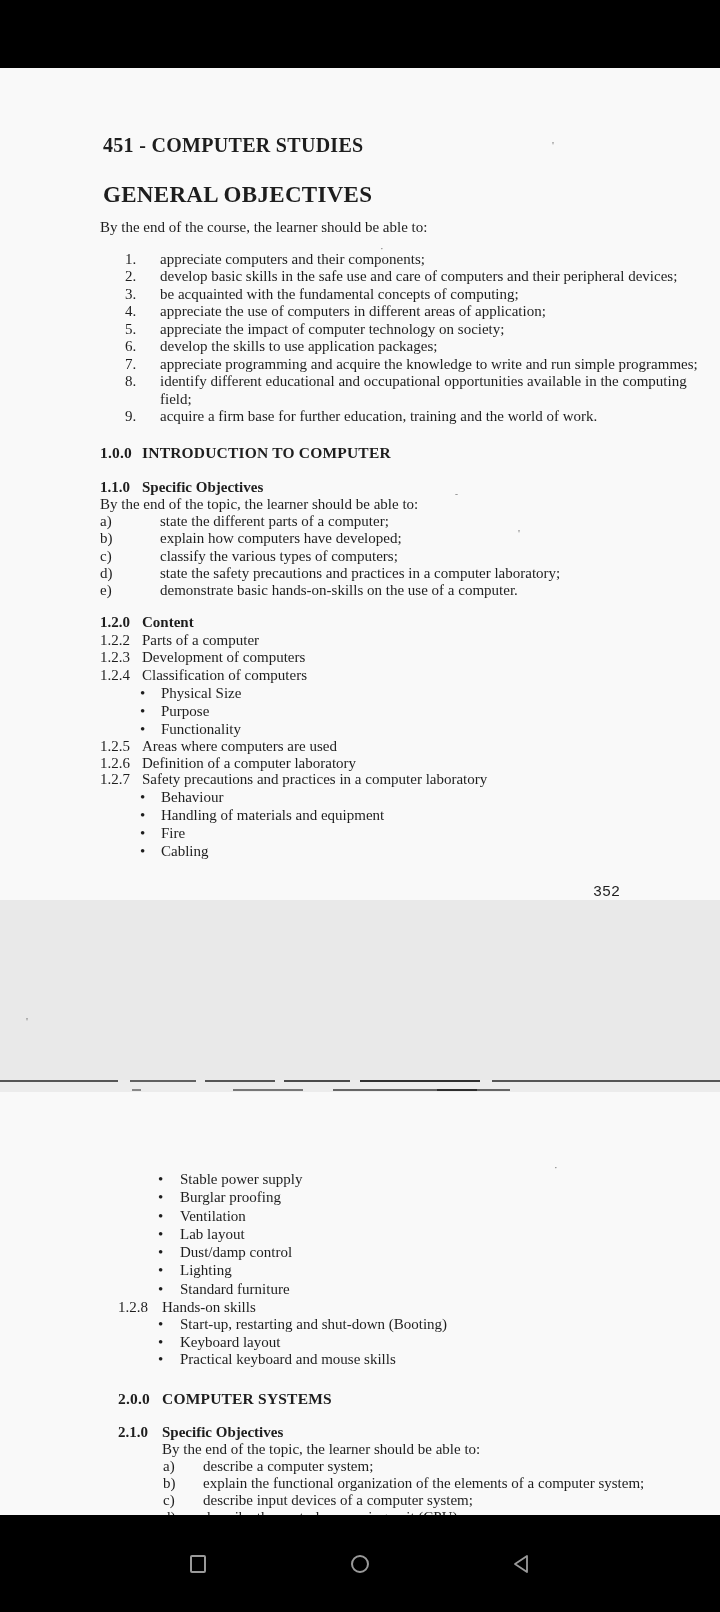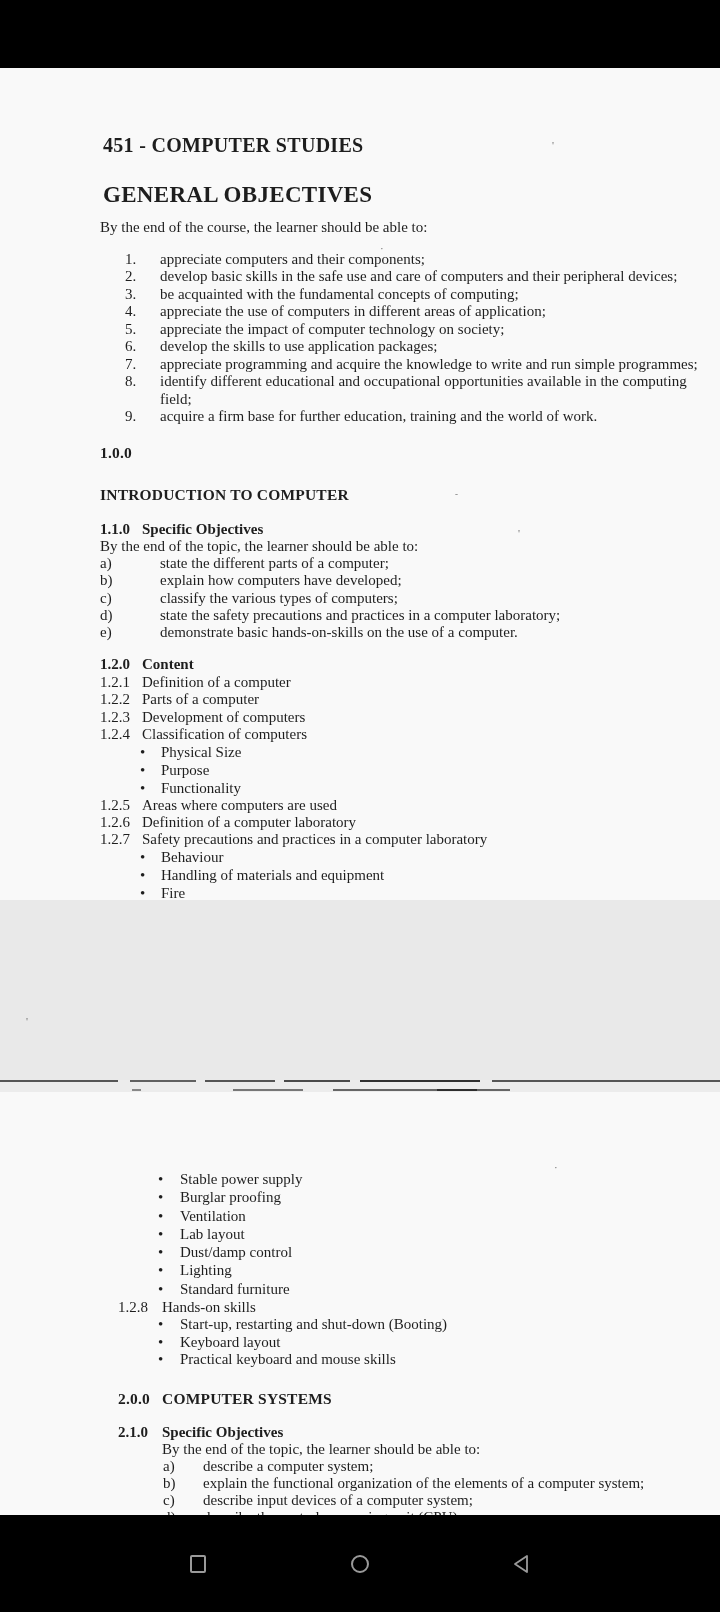--- a/index.html
+++ b/index.html
@@ -25,21 +25,21 @@
 
   .num-list { margin:14px 0 0 25px; }
   .row { display:flex; }
   .num-list .row { line-height:17.5px; }
   .num-list .n { flex:0 0 35px; }
   .num-list .t { width:538px; }
 
   .sec { display:flex; font-weight:bold; }
   .sec .sn { flex:0 0 42px; }
   .sec-major { font-size:15.5px; line-height:19px; letter-spacing:.2px; }
-  .s100 { margin-top:17px;flex-direction:column; }
+  .s100 { margin-top:17px; }
   .s110 { margin-top:16px; line-height:18px; }
   .s110-intro { line-height:17.5px; }
   .letter-row { display:flex; line-height:17.3px; }
   .letter-row .ln { flex:0 0 60px; }
   .letter-row .lt { flex:1; }
 
   .s120 { margin-top:15px; line-height:17.5px; }
   .c-row { display:flex; line-height:17.3px; }
   .c-row .cn { flex:0 0 42px; }
   .bullet-row { display:flex; margin-left:40px; line-height:18px; }
@@ -152,24 +152,20 @@
         <span class="lt">demonstrate basic hands-on-skills on the use of a computer.</span>
       </div>
   </div>
 
   <div class="sec s120">
       <span class="sn">1.2.0</span>
       <span>Content</span>
     </div>
   <div>
     <div class="c-row">
-        <span class="cn">1.2.1</span>
-        <span>Definition of a computer</span>
-      </div>
-    <div class="c-row">
         <span class="cn">1.2.2</span>
         <span>Parts of a computer</span>
       </div>
     <div class="c-row">
         <span class="cn">1.2.3</span>
         <span>Development of computers</span>
       </div>
     <div class="c-row">
         <span class="cn">1.2.4</span>
         <span>Classification of computers</span>

